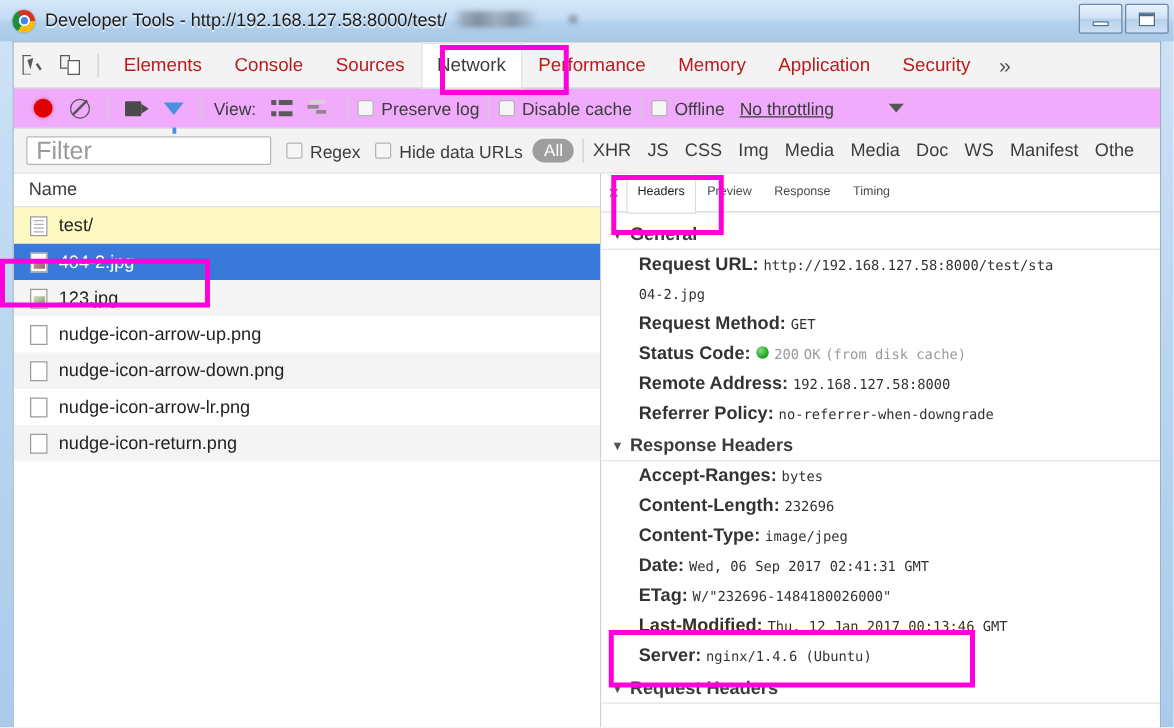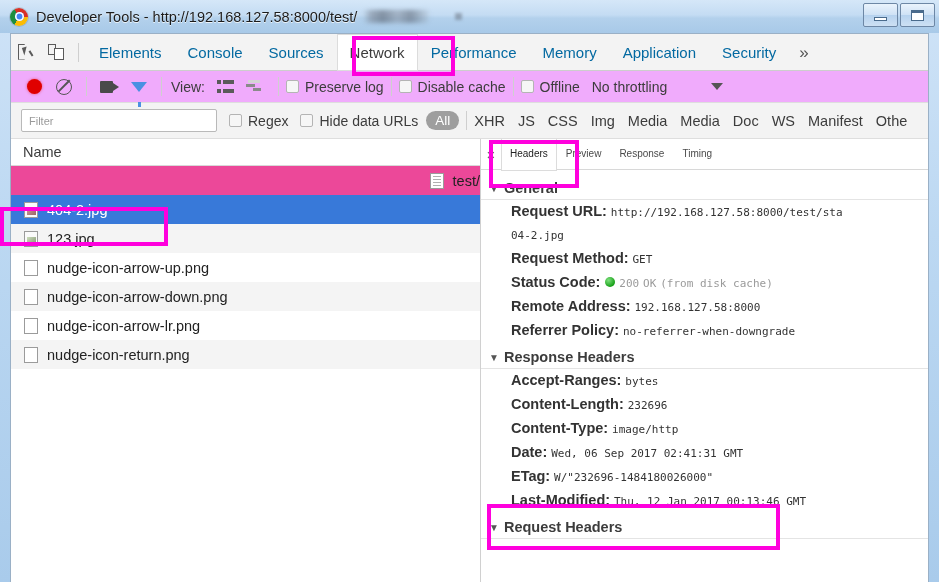--- a/index.html
+++ b/index.html
@@ -72,21 +72,21 @@
     border-top-color:#5a5a5a;border-bottom-color:#5a5a5a;border-left-color:#5a5a5a;border-right-color:transparent;
     clip-path:polygon(0 0,45% 0,45% 12%,12% 12%,12% 88%,45% 88%,45% 100%,0 100%);}
   .cursor-ico .arrow{position:absolute;left:5px;top:3px;width:0;height:0;
     border-left:5px solid #5a5a5a;border-bottom:8px solid transparent;transform:rotate(-18deg);}
   .cursor-ico .arrow:after{content:"";position:absolute;left:1px;top:5px;width:2px;height:6px;background:#5a5a5a;transform:rotate(-14deg);}
   .device-ico{position:relative;width:16px;height:16px;}
   .device-ico .a{position:absolute;left:0;top:0;width:8px;height:11px;border:1.7px solid #5a5a5a;box-sizing:border-box;}
   .device-ico .b{position:absolute;left:6px;top:4px;width:10px;height:12px;border:1.7px solid #5a5a5a;box-sizing:border-box;background:#fff;}
   .vsep{width:1px;height:19px;background:#cfcfcf;margin:0 7px;flex:0 0 auto;}
   .tab{
-    font-size:15px;color:#0369a1;padding:0 13px;height:37px;line-height:37px;
+    font-size:15px;color:#b91c1c;padding:0 13px;height:37px;line-height:37px;
     white-space:nowrap;flex:0 0 auto;
   }
   .tab.sel{color:#3c3c3c;background:#fff;box-shadow:inset 0 0 0 1px #dcdcdc;}
   .tab.more{font-size:17px;padding:0 10px;color:#555;}
   
   .mbox{position:absolute;border:4px solid #ff00dd;box-sizing:border-box;pointer-events:none;z-index:40;}
   
   .nettoolbar{
     height:32px;display:flex;align-items:center;
     background:#f0abfc;border-bottom:1px solid #dedede;box-sizing:border-box;padding-left:8px;
@@ -113,40 +113,40 @@
   .ctext{font-size:14px;color:#3c3c3c;white-space:nowrap;}
   .caret-down{width:0;height:0;border-left:6px solid transparent;border-right:6px solid transparent;border-top:7px solid #555;}
   
   .filterrow{
     height:36px;display:flex;align-items:center;
     background:#f3f3f3;border-bottom:1px solid #dedede;box-sizing:border-box;padding-left:10px;
     overflow:hidden;
   }
   .filterbox{
     width:196px;height:23px;border:1px solid #b9b9b9;background:#fff;border-radius:2px;
-    font-size:11px;color:#9a9a9a;padding-left:7px;line-height:22px;box-sizing:border-box;flex:0 0 auto;
+    font-size:20px;color:#9a9a9a;padding-left:7px;line-height:22px;box-sizing:border-box;flex:0 0 auto;
   }
   .pill{
     background:#9e9e9e;color:#fff;font-size:13.5px;border-radius:11px;
     padding:2px 9px;white-space:nowrap;flex:0 0 auto;
   }
   .ftype{font-size:14.5px;color:#3c3c3c;white-space:nowrap;flex:0 0 auto;margin-right:13px;}
   
   .split{display:flex;height:443px;}
   .leftpane{width:469px;flex:0 0 auto;background:#fff;position:relative;overflow:hidden;}
   .namehdr{
     height:27px;line-height:27px;font-size:14.5px;color:#3c3c3c;padding-left:12px;
     background:#fff;border-bottom:1px solid #d8d8d8;box-sizing:border-box;
   }
   .row{
     height:29px;display:flex;align-items:center;padding-left:13px;font-size:14.5px;
     color:#222;box-sizing:border-box;
   }
   .row.zebra{background:#f4f4f4;}
-  .row.firstsel{background:#ec4899;justify-content:flex-end;}
+  .row.firstsel{background:#fef9c3;}
   .row.sel{background:#3879d9;color:#fff;}
   .fico{width:14px;height:16px;margin-right:9px;flex:0 0 auto;border:1px solid #9b9b9b;background:#fff;
         box-sizing:border-box;position:relative;overflow:hidden;}
   .fico.doc:after{content:"";position:absolute;left:2px;top:2px;right:2px;height:1px;background:#b0b0b0;
         box-shadow:0 3px 0 #b0b0b0,0 6px 0 #b0b0b0,0 9px 0 #b0b0b0;}
   .fico.img{background:#fafafa;}
   .fico.img:after{content:"";position:absolute;left:2px;bottom:2px;width:9px;height:7px;
         background:linear-gradient(135deg,#c99,#966);}
   .fico.img2:after{background:linear-gradient(135deg,#cdb,#897);}
   .fico.plain{background:#fff;}
@@ -257,21 +257,21 @@
       </div>
       <div class="vsep"></div>
       <div class="cbx"></div>
       <div class="ctext">Preserve log</div>
       <div class="vsep"></div>
       <div class="cbx"></div>
       <div class="ctext">Disable cache</div>
       <div class="vsep"></div>
       <div class="cbx"></div>
       <div class="ctext">Offline</div>
-      <div class="ctext" style="margin-left:12px;">No throttling</div>
+      <div class="ctext" style="margin-left:12px;text-decoration:underline;">No throttling</div>
       <div style="margin-left:44px;">
           <div class="caret-down"></div>
         </div>
     </div>
 
     <div class="filterrow">
       <div class="filterbox" placeholder="Filter">Filter</div>
       <div class="cbx" style="margin-left:12px;"></div>
       <div class="ctext">Regex</div>
       <div class="cbx" style="margin-left:12px;"></div>
@@ -373,33 +373,37 @@
           <div class="kv">
             <span class="k">Accept-Ranges:</span>
             <span class="v">bytes</span>
           </div>
           <div class="kv">
             <span class="k">Content-Length:</span>
             <span class="v">232696</span>
           </div>
           <div class="kv">
             <span class="k">Content-Type:</span>
-            <span class="v">image/http</span>
+            <span class="v">image/jpeg</span>
           </div>
           <div class="kv">
             <span class="k">Date:</span>
             <span class="v">Wed, 06 Sep 2017 02:41:31 GMT</span>
           </div>
           <div class="kv">
             <span class="k">ETag:</span>
             <span class="v">W/"232696-1484180026000"</span>
           </div>
           <div class="kv">
             <span class="k">Last-Modified:</span>
             <span class="v">Thu, 12 Jan 2017 00:13:46 GMT</span>
+          </div>
+          <div class="kv">
+            <span class="k">Server:</span>
+            <span class="v">nginx/1.4.6 (Ubuntu)</span>
           </div>
 
           <div class="section">
             <span class="tri">▼</span><span>Request Headers</span>
           </div>
         </div>
       </div>
     </div>
   </div>
 

